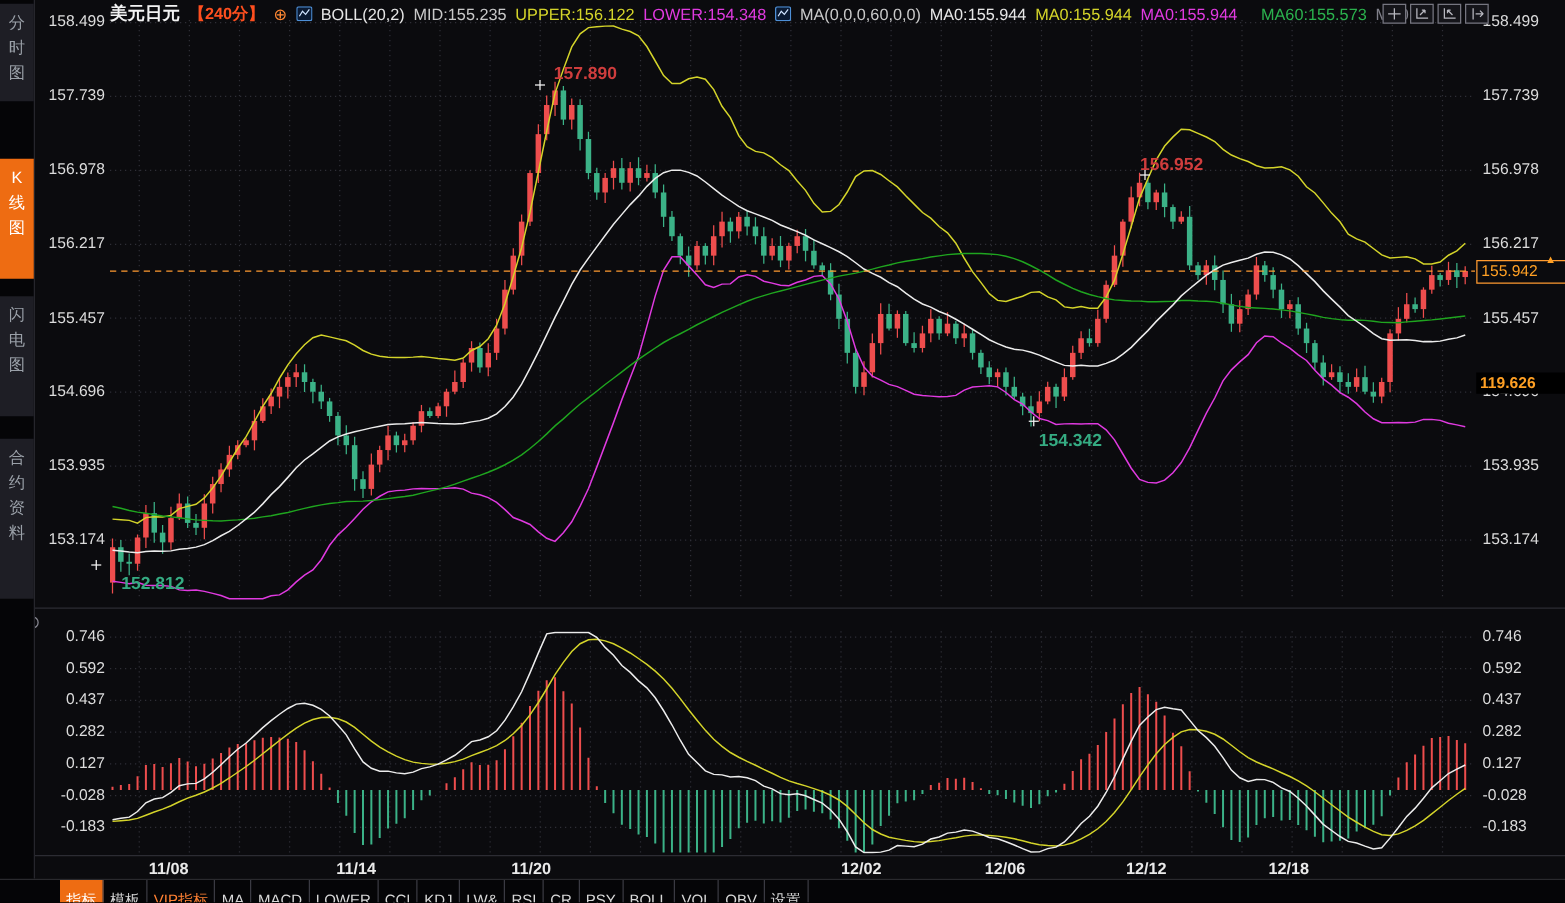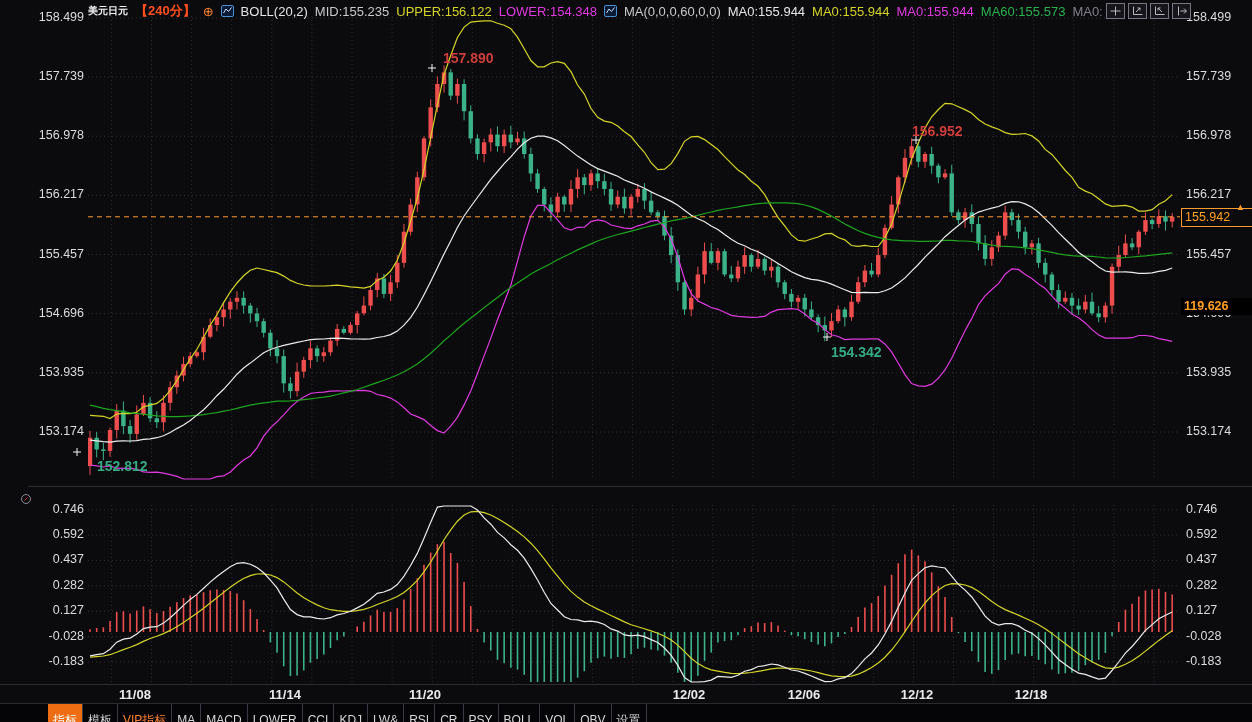--- a/index.html
+++ b/index.html
@@ -5,22 +5,22 @@
   html,body{margin:0;padding:0;background:#000;}
   #app{position:relative;width:1252px;height:722px;background:#0b0b0e;overflow:hidden;
        font-family:"Liberation Sans","DejaVu Sans",sans-serif;-webkit-font-smoothing:antialiased;}
   
   #sidebar{position:absolute;left:0;top:0;width:27px;height:703px;background:#050507;border-right:1px solid #26262c;z-index:10;}
   .side-tab{position:absolute;left:0;width:27px;background:#1e1e25;color:#9aa0a8;display:flex;justify-content:center;cursor:pointer;}
   .side-tab span{display:block;width:14px;font-size:13px;line-height:1.55;text-align:center;word-break:break-all;padding-top:5px;}
   .side-tab.active{background:#ee6c12;color:#fff;}
   
   #hdr{position:absolute;left:88px;top:2px;height:18px;display:flex;align-items:center;gap:7px;font-size:13px;white-space:nowrap;z-index:20;}
-  .w{color:#e6e6e6;} .gy{color:#c9c9c9;} .yl{color:#d4d42a;} .mg{color:#e03ae0;} .gn{color:#2bb24e;} .dim{color:#80808a;}
-  .sym{color:#f2f2f2;font-weight:bold;font-size:10px;} .per{color:#ff4f1f;font-weight:bold;}
+  .w{color:#e6e6e6;} .gy{color:#c9c9c9;} .yl{color:#d4d42a;} .mg{color:#e03ae0;} .gn{color:#2bb24e;margin-left:12px;} .dim{color:#80808a;}
+  .sym{color:#f2f2f2;font-weight:bold;font-size:14px;} .per{color:#ff4f1f;font-weight:bold;}
   .linkic{color:#ff8833;font-size:13px;line-height:1;}
   .mini-ind{display:inline-flex;align-items:center;}
   #hdr-tools{position:absolute;left:1106px;top:3px;display:flex;gap:3px;z-index:20;}
   .tool-ic{width:17px;height:14px;border:1px solid #767680;background:#15151a;display:flex;align-items:center;justify-content:center;cursor:pointer;}
   
   .tick{position:absolute;font-size:12.5px;color:#dcdcdc;z-index:4;}
   .xtick{position:absolute;font-size:13px;font-weight:bold;color:#eaeaea;z-index:4;}
   
   #macd-hdr{position:absolute;left:96px;top:490px;display:flex;gap:10px;font-size:13px;white-space:nowrap;z-index:6;}
   #macd-ic{position:absolute;left:20px;top:491px;z-index:6;}
@@ -639,20 +639,34 @@
         <line x1="432" x2="432" y1="64" y2="72" stroke="#f5f5f5" stroke-width="1"></line>
         <line x1="912" x2="920" y1="140" y2="140" stroke="#f5f5f5" stroke-width="1"></line>
         <line x1="916" x2="916" y1="136" y2="144" stroke="#f5f5f5" stroke-width="1"></line>
         <line x1="823" x2="831" y1="337" y2="337" stroke="#f5f5f5" stroke-width="1"></line>
         <line x1="827" x2="827" y1="333" y2="341" stroke="#f5f5f5" stroke-width="1"></line>
         <line x1="73" x2="81" y1="452" y2="452" stroke="#f5f5f5" stroke-width="1"></line>
         <line x1="77" x2="77" y1="448" y2="456" stroke="#f5f5f5" stroke-width="1"></line>
       </svg>
   </div>
 
+  <div id="sidebar">
+    <div class="side-tab" style="top:3px;height:78px;">
+        <span>分时图</span>
+      </div>
+    <div class="side-tab active" style="top:127px;height:96px;">
+        <span>K线图</span>
+      </div>
+    <div class="side-tab" style="top:237px;height:96px;">
+        <span>闪电图</span>
+      </div>
+    <div class="side-tab" style="top:351px;height:128px;">
+        <span>合约资料</span>
+      </div>
+  </div>
 
   <div id="hdr">
     <span class="sym">美元日元</span>
     <span class="per">【240分】</span>
     <span class="linkic">⊕</span>
     <span class="mini-ind">
         <svg width="13" height="12">
           <rect x="0.5" y="0.5" width="12" height="11" rx="1.5" fill="#0a1a33" stroke="#4d8fd6"></rect>
           <polyline points="2.5,8 5,4 7.5,6.5 10.5,2.5" fill="none" stroke="#cfe3ff" stroke-width="1"></polyline>
         </svg>

